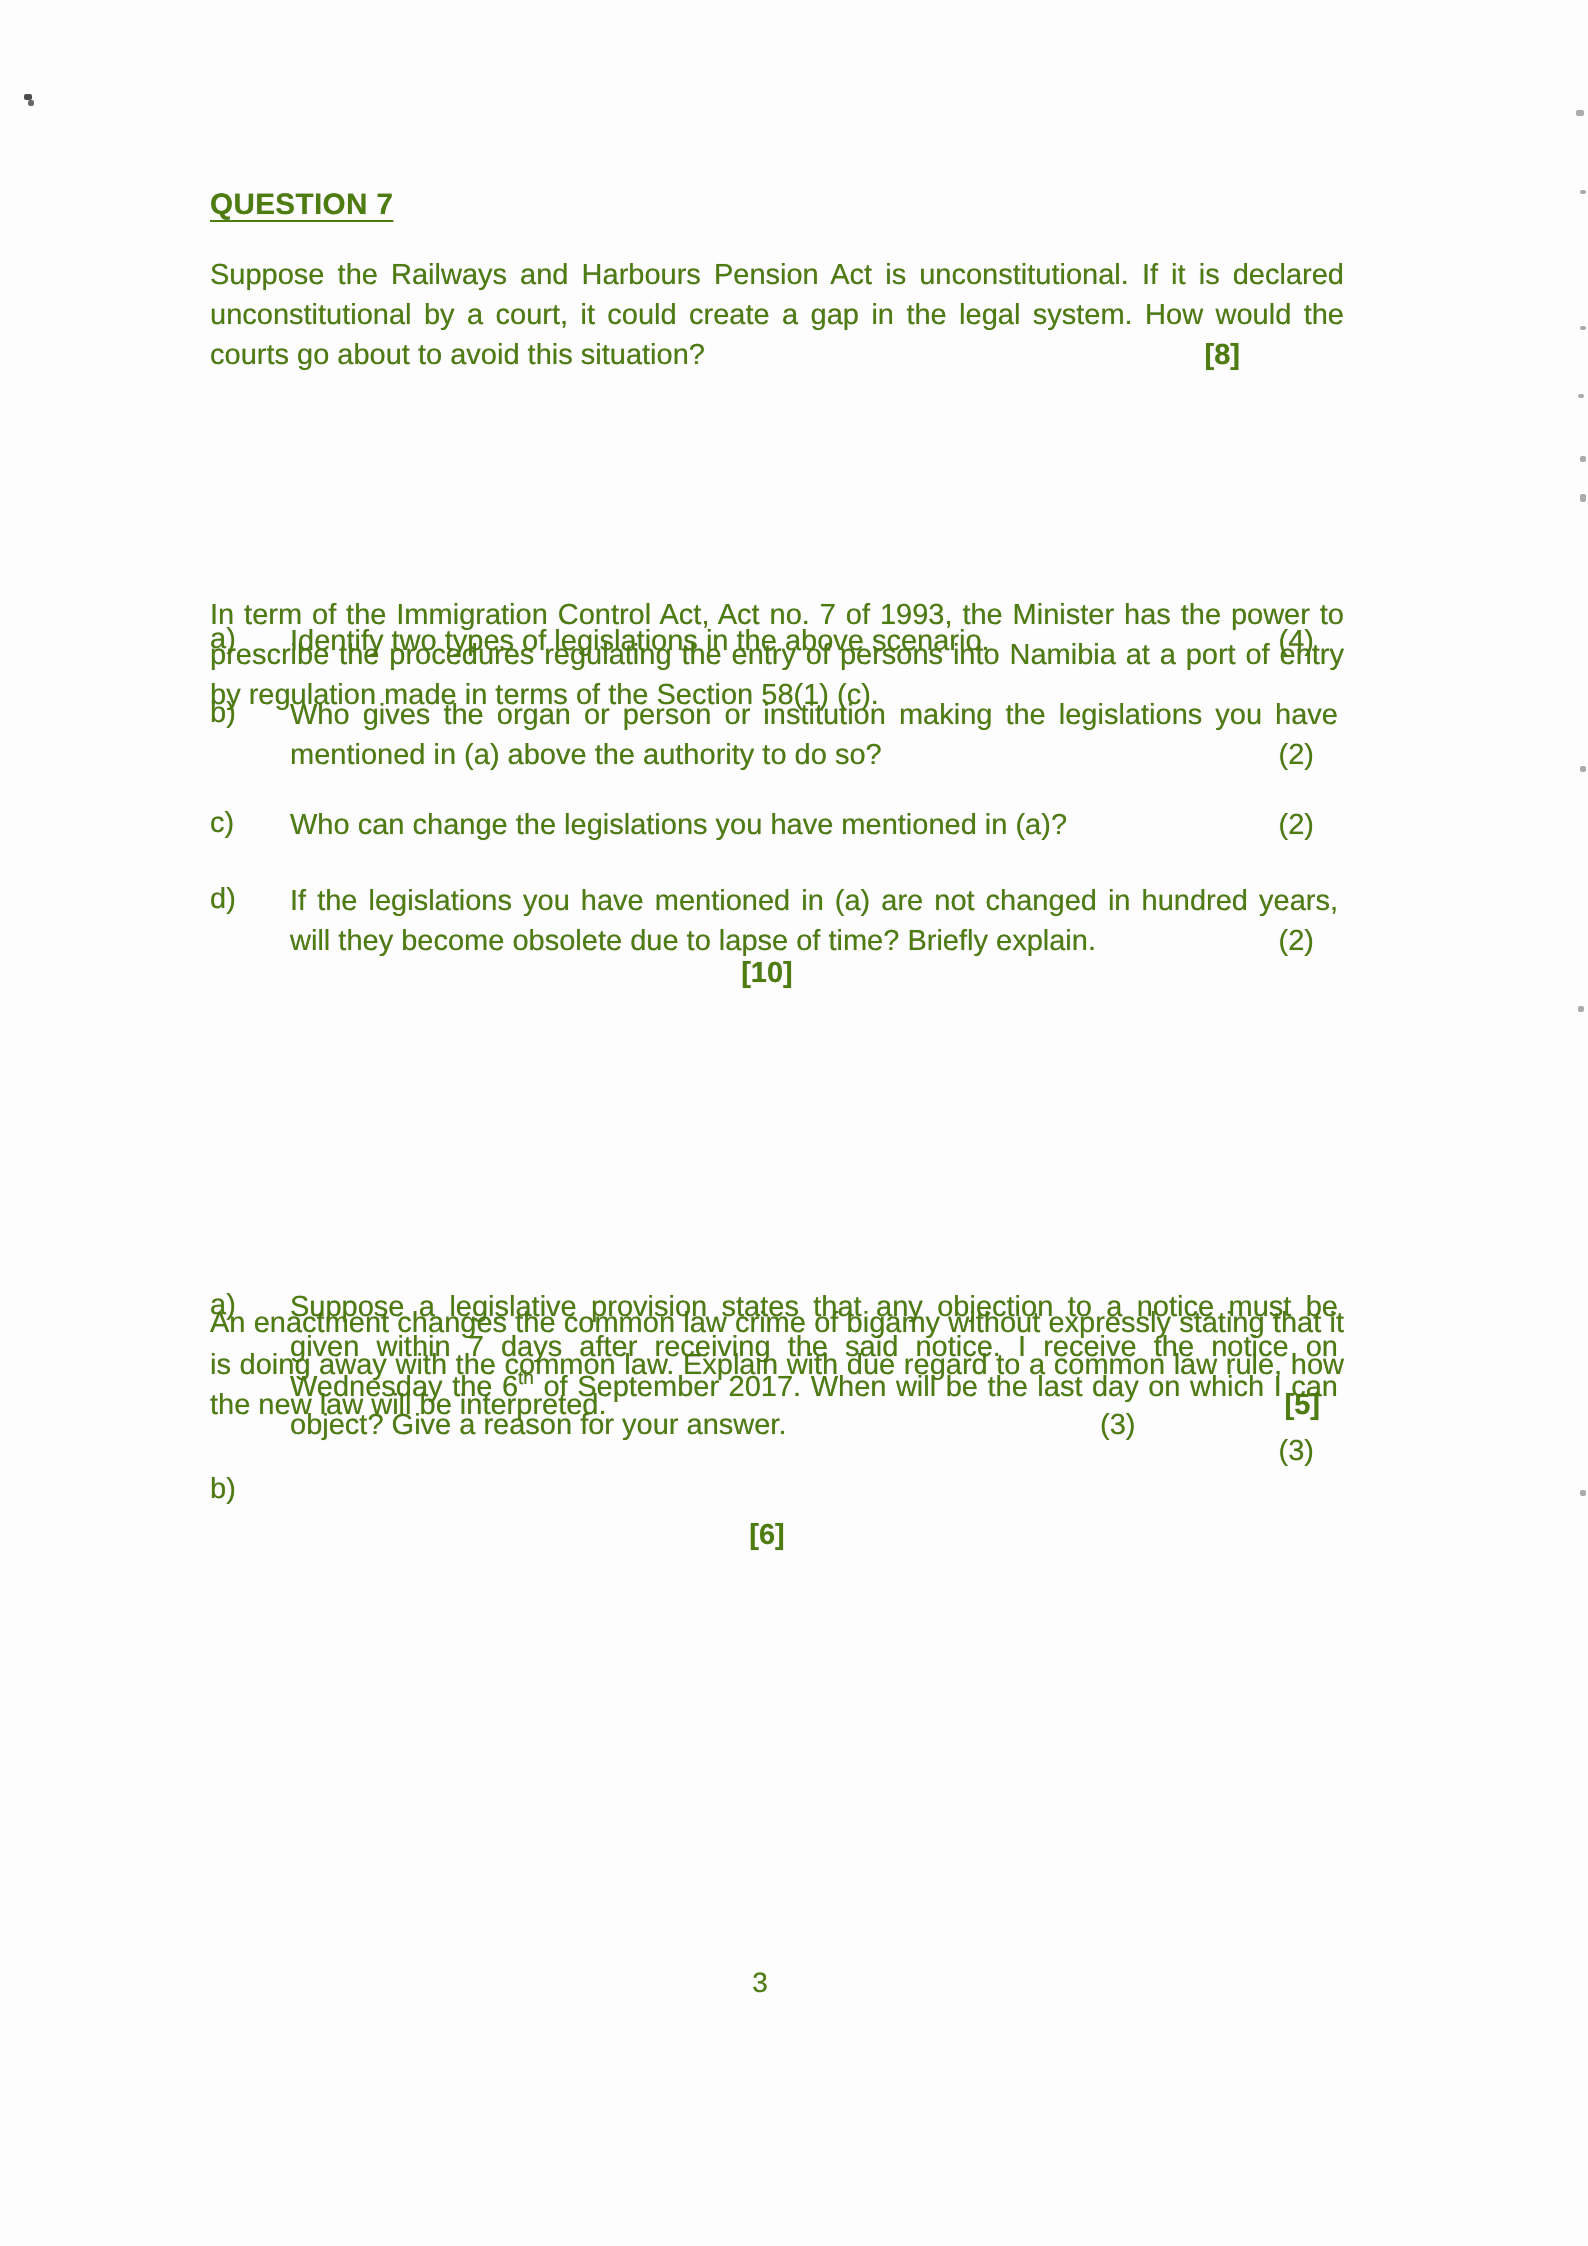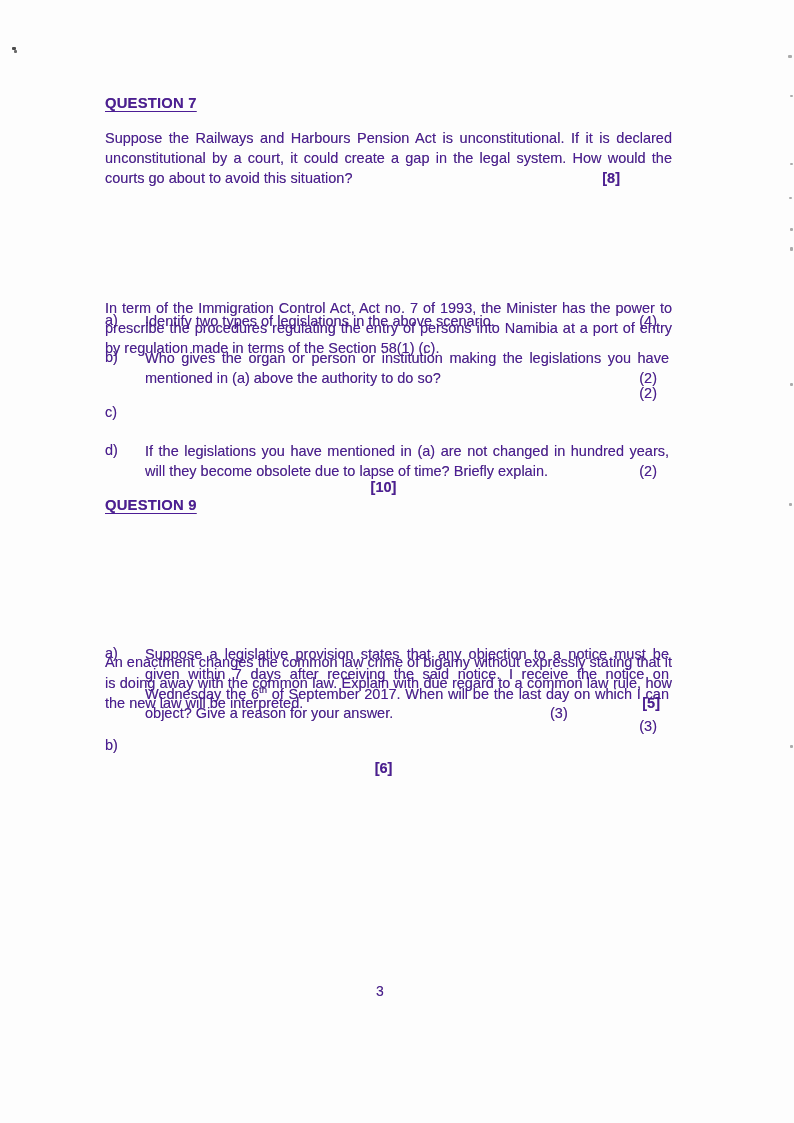--- a/index.html
+++ b/index.html
@@ -2,21 +2,21 @@
 <html><head>
 <meta charset="utf-8">
 <style>
   html, body { margin: 0; padding: 0; background: #e8e8e8; }
   .page {
     position: relative;
     width: 794px;
     height: 1123px;
     background: #fdfdfd;
     font-family: "Liberation Sans", sans-serif;
-    color: #4c1d95;
+    color: #4d7c0f;
     overflow: hidden;
     text-shadow: 0 0 0.4px rgba(20,20,20,0.45);
   }
   .abs { position: absolute; }
   .block { position: absolute; left: 105px; width: 567px; }
   .heading {
     font-size: 14.8px;
     font-weight: bold;
     text-decoration: underline;
     text-underline-offset: 3px;
@@ -104,35 +104,35 @@
     <span class="qlabel">b)</span>
     <div class="qtext">
       <span>Who gives the organ or person or institution making the legislations you have mentioned in (a) above the authority to do so?</span>
       <span class="mark-inline" style="right:12px;">(2)</span>
     </div>
   </div>
 
   <div class="qitem" style="top:404px;">
     <span class="qlabel">c)</span>
     <div class="qtext">
+      <span>Who can change the legislations you have mentioned in (a)?</span>
       <span class="mark-inline" style="right:12px;">(2)</span>
     </div>
   </div>
 
   <div class="qitem" style="top:442px;">
     <span class="qlabel">d)</span>
     <div class="qtext">
       <span>If the legislations you have mentioned in (a) are not changed in hundred years, will they become obsolete due to lapse of time? Briefly explain.</span>
       <span class="mark-inline" style="right:12px;">(2)</span>
     </div>
   </div>
 
   <div class="totals-row" style="top:479px;">[10]</div>
 
-  <div class="block heading" style="top:497px;">QUESTION 9</div>
   <div class="block para lh21" style="top:532px;">
     <span>An enactment changes the common law crime of bigamy without expressly stating that it is doing away with the common law. Explain with due regard to a common law rule, how the new law will be interpreted.</span>
     <span class="mark-inline mark-bold" style="right:12px;">[5]</span>
   </div>
 
 
   <div class="qitem" style="top:645px;">
     <span class="qlabel">a)</span>
     <div class="qtext">
       <span>Suppose a legislative provision states that any objection to a notice must be given within 7 days after receiving the said notice. I receive the notice on Wednesday the 6</span><sup>th</sup><span> of September 2017. When will be the last day on which I can object? Give a reason for your answer.</span>

